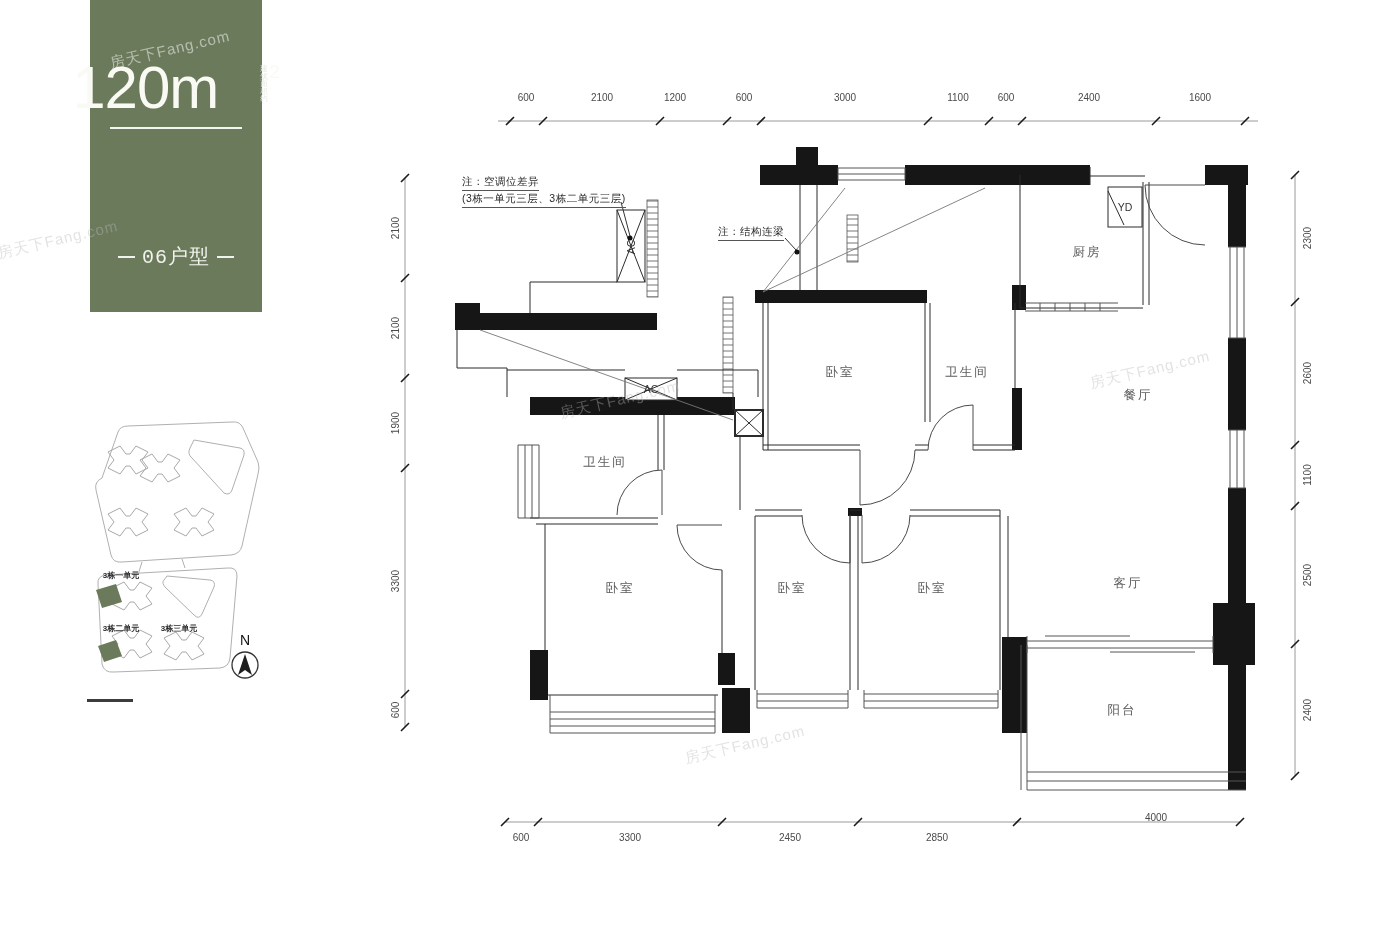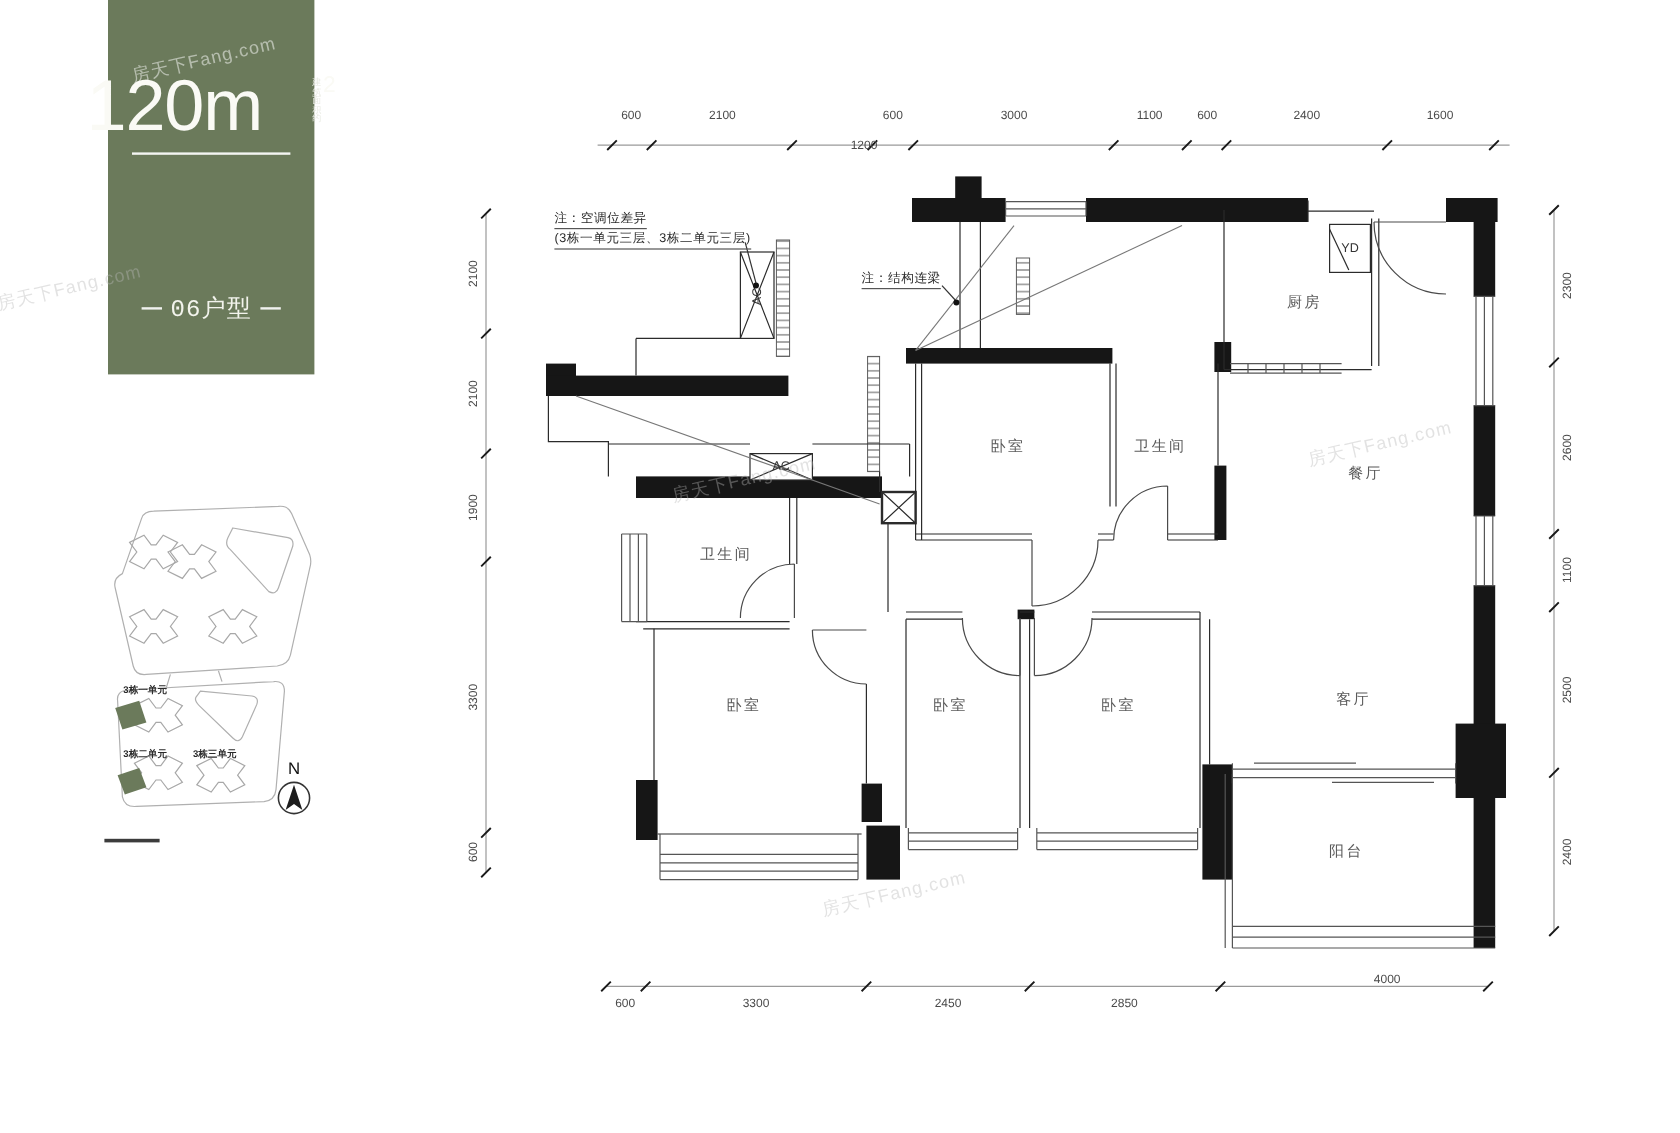--- a/index.html
+++ b/index.html
@@ -200,21 +200,21 @@
       <path d="M221,112 L230,146" stroke="#333" stroke-width="1" fill="none"></path>
       <circle cx="230" cy="148" r="2.5" fill="#111"></circle>
       <path d="M385,148 L396,160" stroke="#333" stroke-width="1" fill="none"></path>
       <circle cx="397" cy="162" r="2.5" fill="#111"></circle>
     </g>
   </svg>
 
   <div id="annotation-layer">
       <span class="lbl dim" style="left: 526px; top: 97px;">600</span>
       <span class="lbl dim" style="left: 602px; top: 97px;">2100</span>
-      <span class="lbl dim" style="left: 720px; top: 97px; margin-top: 25px;">1200</span>
+      <span class="lbl dim" style="left: 675px; top: 97px;">1200</span>
       <span class="lbl dim" style="left: 744px; top: 97px;">600</span>
       <span class="lbl dim" style="left: 845px; top: 97px;">3000</span>
       <span class="lbl dim" style="left: 958px; top: 97px;">1100</span>
       <span class="lbl dim" style="left: 1006px; top: 97px;">600</span>
       <span class="lbl dim" style="left: 1089px; top: 97px;">2400</span>
       <span class="lbl dim" style="left: 1200px; top: 97px;">1600</span>
       <span class="lbl dimv" style="left: 395px; top: 228px;">2100</span>
       <span class="lbl dimv" style="left: 395px; top: 328px;">2100</span>
       <span class="lbl dimv" style="left: 395px; top: 423px;">1900</span>
       <span class="lbl dimv" style="left: 395px; top: 581px;">3300</span>

